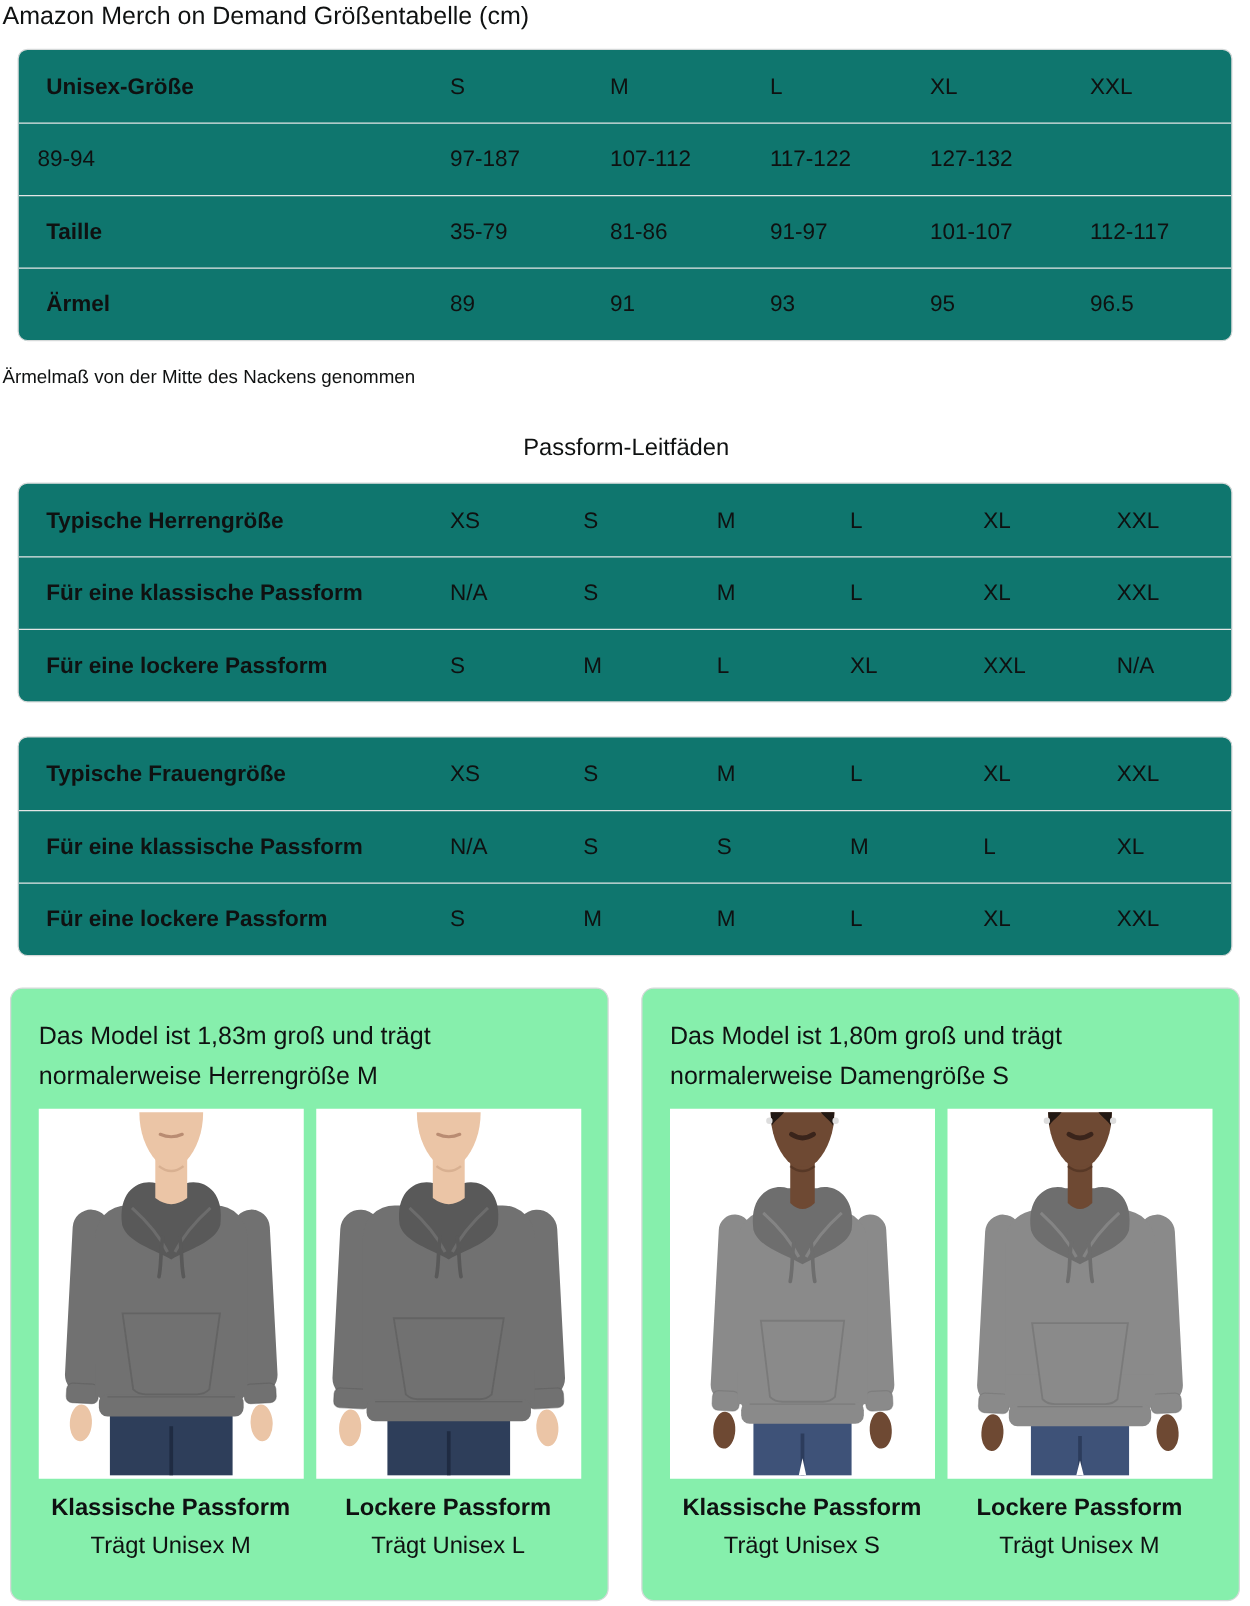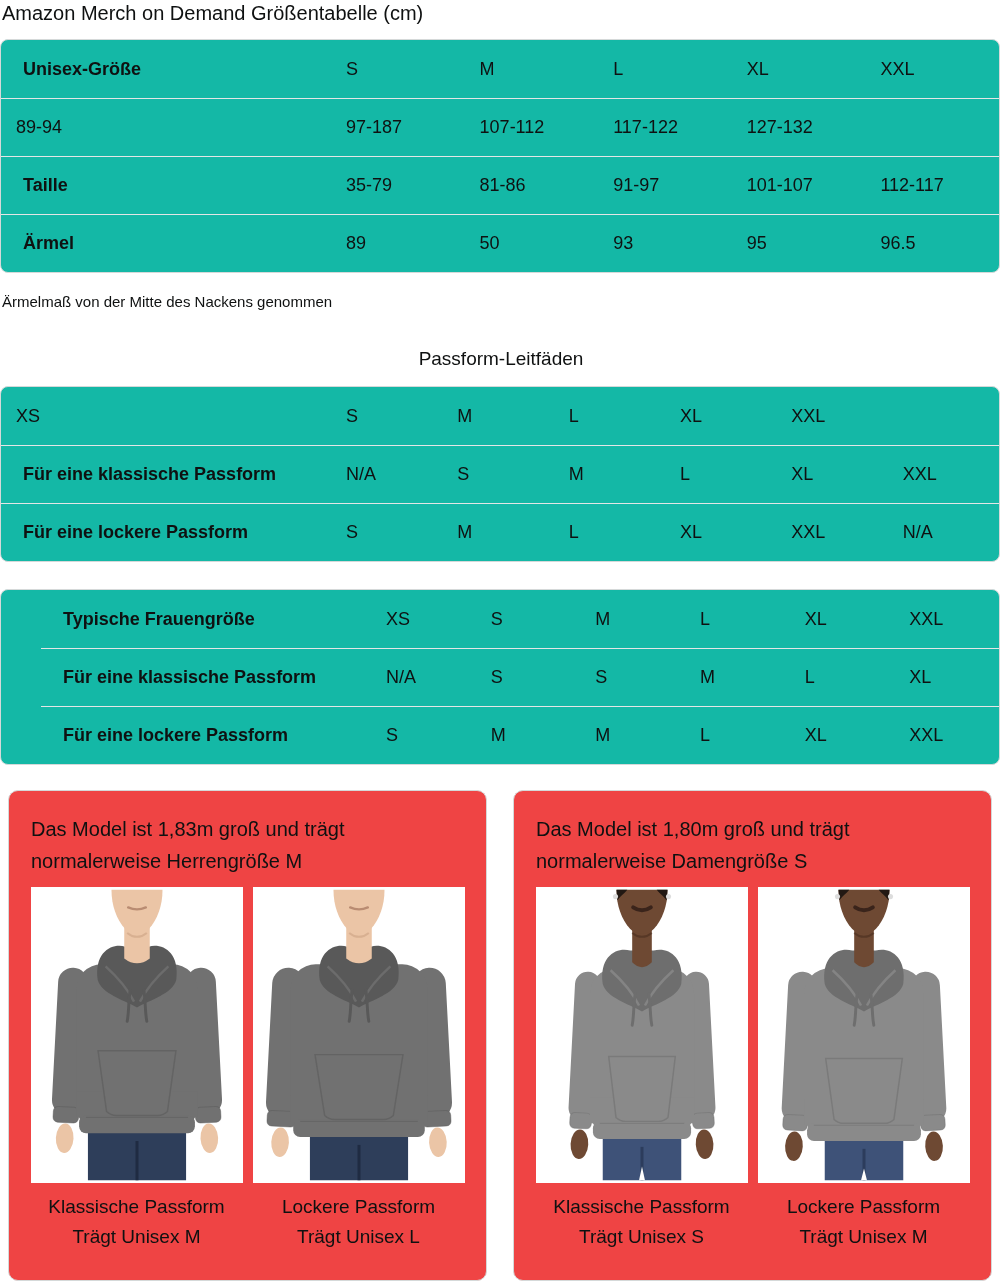--- a/index.html
+++ b/index.html
@@ -12,54 +12,54 @@
   body{
     width:1000px;height:1285px;overflow:hidden;
     background:#fff;color:var(--text);
     font-family:"Liberation Sans","DejaVu Sans",sans-serif;
   }
   .page-title{
     font-size:20px;font-weight:400;line-height:24px;
     margin:1px 16px 14px 2px;
   }
   .tbl{
-    margin:0 0;border:1px solid var(--border);border-radius:8px;
-    overflow:hidden;background:#14b8a6;
+    margin:0 14px;border:1px solid var(--border);border-radius:8px;
+    overflow:hidden;background:#0f766e;
   }
   .tbl .row{
     display:grid;min-height:58px;align-items:center;
     border-top:1px solid var(--divider);
   }
   .tbl .row:first-child{border-top:none;}
   .tbl.cols5 .row{grid-template-columns:330px repeat(5,1fr);}
   .tbl.cols6 .row{grid-template-columns:330px repeat(6,1fr);}
   .cell{font-size:18px;padding-left:15px;white-space:nowrap;}
   .cell-label{font-weight:700;padding-left:22px;}
   .note{
     font-size:15px;line-height:18px;margin:20px 0 0 2px;
   }
   .section-heading{
     font-size:19px;font-weight:400;line-height:23px;margin:36px 0 16px 2px;text-align:center;
   }
-  .tbl + .tbl{margin-top:27px;padding-left:40px;}
+  .tbl + .tbl{margin-top:27px;}
   .cards{
     display:flex;gap:26px;margin:25px 8px 0 8px;
   }
   .card{
     flex:1;border:1px solid var(--border);border-radius:10px;
-    background:#ef4444;padding:22px 21px 24px 21px;min-height:491px;
+    background:#86efac;padding:22px 21px 24px 21px;min-height:491px;
   }
   .card-desc{
     font-size:20px;line-height:32px;margin:0 0 10px 1px;
   }
   .photos{display:flex;gap:10px;justify-content:center;}
   .photo-block{width:212px;display:flex;flex-direction:column;align-items:center;}
   .photo{width:212px;height:296px;background:#fff;}
   .photo svg{display:block;}
-  .cap-fit{font-size:19px;font-weight:400;line-height:30px;margin-top:9px;text-align:center;}
+  .cap-fit{font-size:19px;font-weight:700;line-height:30px;margin-top:9px;text-align:center;}
   .cap-size{font-size:19px;line-height:30px;text-align:left;}
 </style>
 </head>
 <body>
 
 <div>
 
   <h1 class="page-title">Amazon Merch on Demand Größentabelle (cm)</h1>
 
   <div class="tbl cols5">
@@ -82,33 +82,34 @@
         <div class="cell cell-label">Taille</div>
         <div class="cell cell-val">35-79</div>
         <div class="cell cell-val">81-86</div>
         <div class="cell cell-val">91-97</div>
         <div class="cell cell-val">101-107</div>
         <div class="cell cell-val">112-117</div>
       </div>
       <div class="row">
         <div class="cell cell-label">Ärmel</div>
         <div class="cell cell-val">89</div>
-        <div class="cell cell-val">50</div>
+        <div class="cell cell-val">91</div>
         <div class="cell cell-val">93</div>
         <div class="cell cell-val">95</div>
         <div class="cell cell-val">96.5</div>
       </div>
     </div>
 
   <p class="note">Ärmelmaß von der Mitte des Nackens genommen</p>
 
   <h2 class="section-heading">Passform-Leitfäden</h2>
 
   <div class="tbl cols6">
       <div class="row">
+        <div class="cell cell-label">Typische Herrengröße</div>
         <div class="cell cell-val">XS</div>
         <div class="cell cell-val">S</div>
         <div class="cell cell-val">M</div>
         <div class="cell cell-val">L</div>
         <div class="cell cell-val">XL</div>
         <div class="cell cell-val">XXL</div>
       </div>
       <div class="row">
         <div class="cell cell-label">Für eine klassische Passform</div>
         <div class="cell cell-val">N/A</div>

